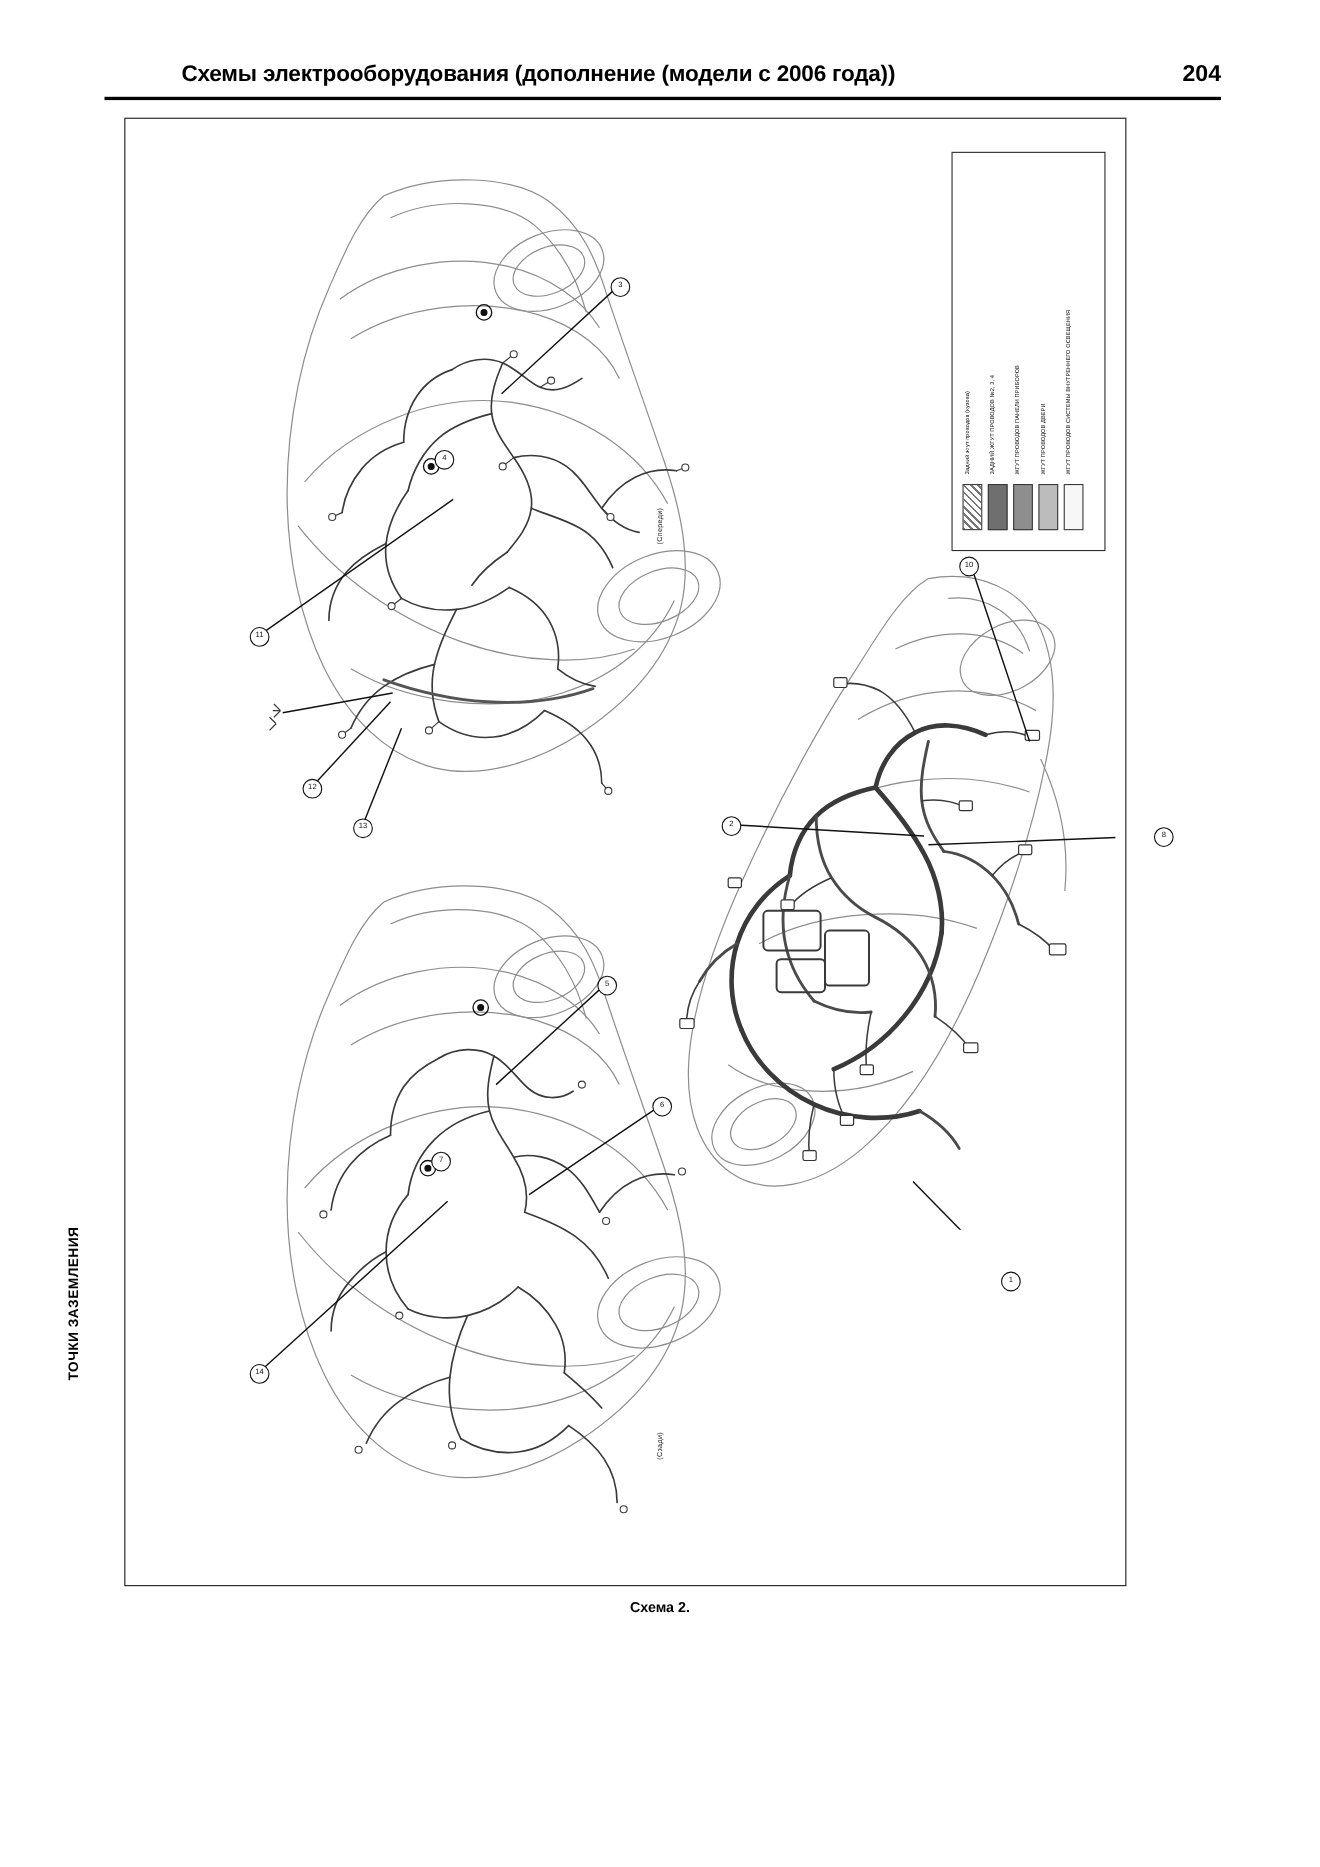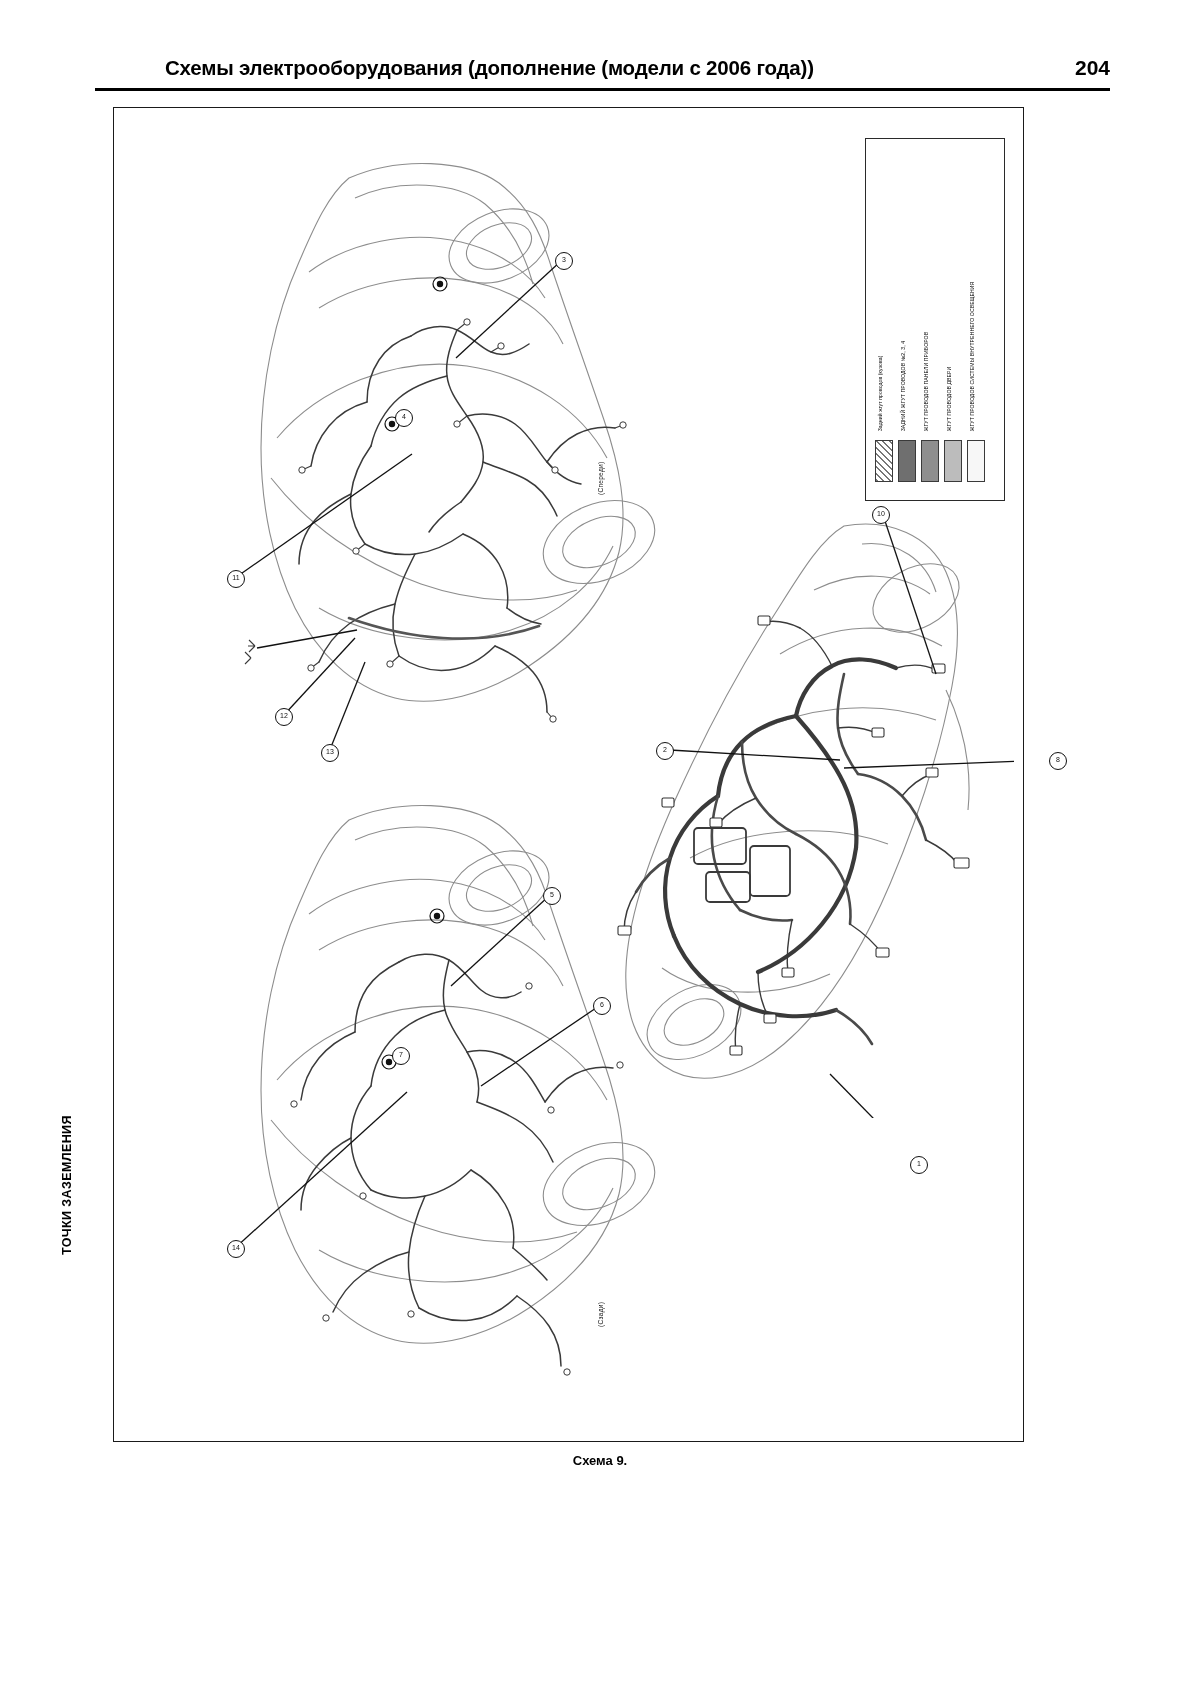--- a/index.html
+++ b/index.html
@@ -459,13 +459,13 @@
     </svg>
 
     <div class="callout" style="left:328px; top:8px;">10</div>
     <div class="callout" style="left:112px; top:244px;">2</div>
     <div class="callout" style="left:505px; top:254px;">8</div>
     <div class="callout" style="left:366px; top:658px;">1</div>
   </div>
 
 </div>
 
-<div class="figure-caption">Схема 9.</div>
+<div class="figure-caption">Схема 2.</div>
 
 </body></html>

